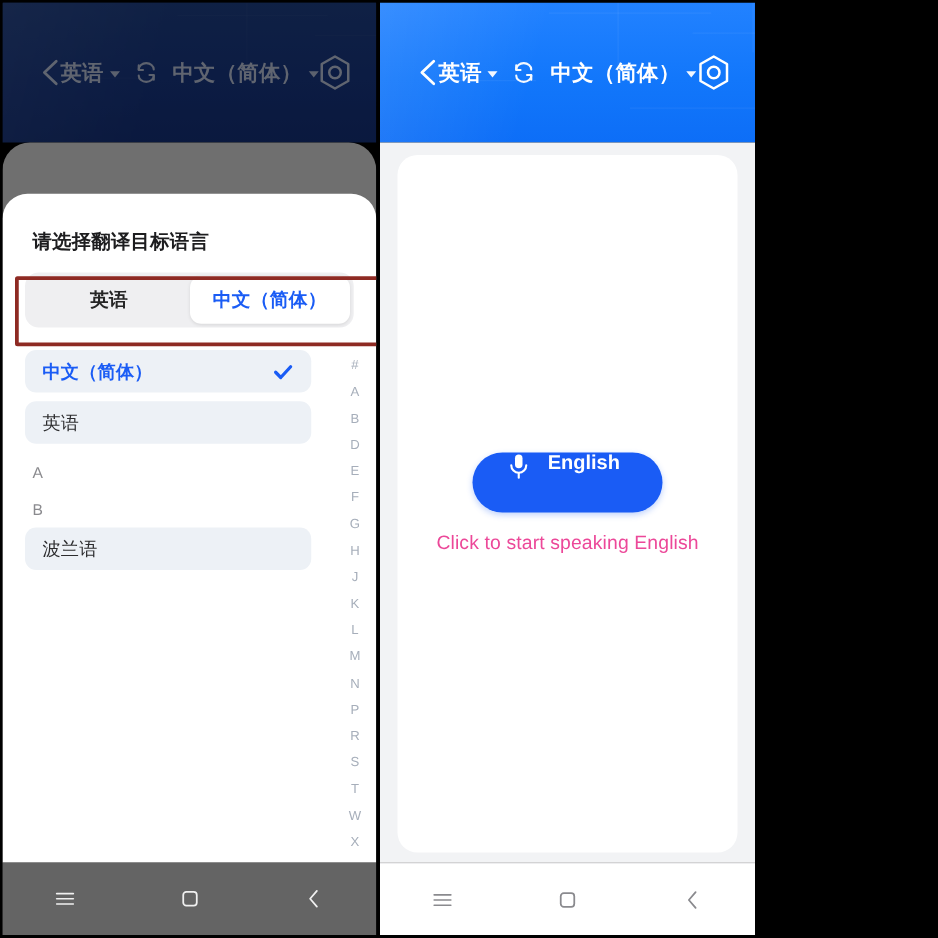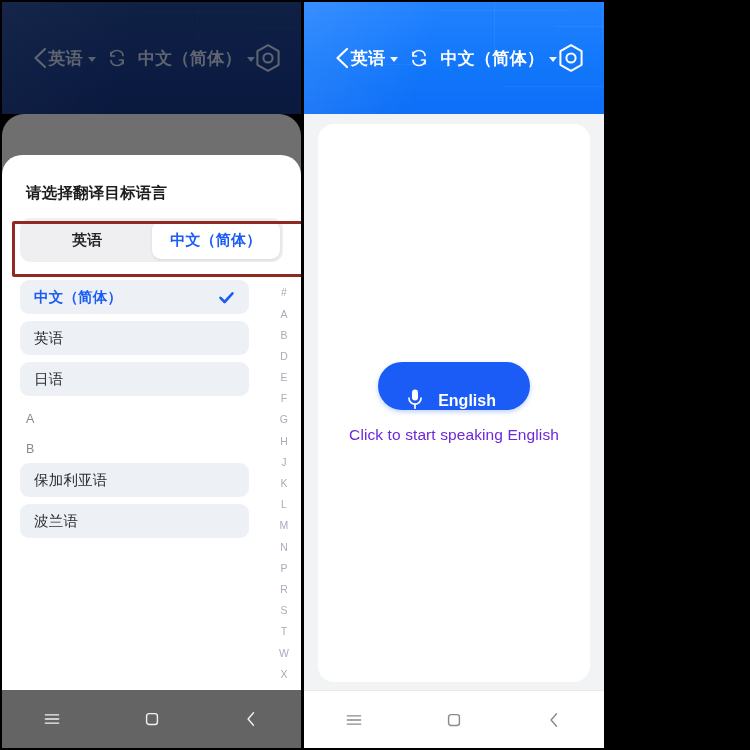--- a/index.html
+++ b/index.html
@@ -65,28 +65,28 @@
     position: absolute; top: 112px; left: 0; right: 0; bottom: 58px;
     background: #F2F3F5; padding: 10px 14px 8px 14px;
     display: flex; flex-direction: column; gap: 12px;
   }
   .speak-card {
     background: #FFFFFF; border-radius: 16px; flex: 1 1 0;
     display: flex; flex-direction: column; align-items: center; justify-content: center;
     gap: 16px;
   }
   .mic-btn {
-    display: flex; align-items: flex-end; justify-content: center; gap: 14px;
+    display: flex; align-items: flex-start; justify-content: center; gap: 14px;
     background: #1A5CF5; border-radius: 999px;
     height: 48px; min-width: 152px; padding: 0 26px 0 20px;
     color: #fff; font-size: 16px; font-weight: 700; cursor: pointer;
     box-shadow: 0 2px 5px rgba(26,92,245,.28);
   }
   .mic-btn .mic-icon { width: 18px; height: 22px; flex: 0 0 auto; }
-  .speak-hint { font-size: 15.5px; color: #6d28d9; letter-spacing: .1px; }
+  .speak-hint { font-size: 15.5px; color: #ec4899; letter-spacing: .1px; }
   .speak-hint.cn { font-size: 16px; }
 
   
   .scrim { position: absolute; inset: 0; background: rgba(0,0,0,.45); }
   .scrim-round {
     position: absolute; left: 0; right: 0; top: 112px; bottom: 0;
     background: #6F6F6F; border-radius: 22px 22px 0 0;
   }
   .sheet {
     position: absolute; left: 0; right: 0; top: 133px; bottom: 58px;
@@ -222,32 +222,26 @@
               <svg viewBox="0 0 17 17" width="17" height="17" aria-hidden="true">
                 <path d="M2.5 8.8 L6.6 13 L14.5 4.4" fill="none" stroke="#1A5CF5" stroke-width="2.6" stroke-linecap="round" stroke-linejoin="round"></path>
               </svg>
             </span>
           </div>
 
           <div class="list-row">
             <span class="label">英语</span>
           </div>
 
-          <div class="list-row">
-            <span class="label">日语</span>
-          </div>
 
           <div class="sec-head">A</div>
 
 
           <div class="sec-head">B</div>
 
-          <div class="list-row">
-            <span class="label">保加利亚语</span>
-          </div>
           <div class="list-row">
             <span class="label">波兰语</span>
           </div>
         </div>
 
         <div class="index-col" id="index-col">
             <span>#</span>
             <span>A</span>
             <span>B</span>
             <span>D</span>

